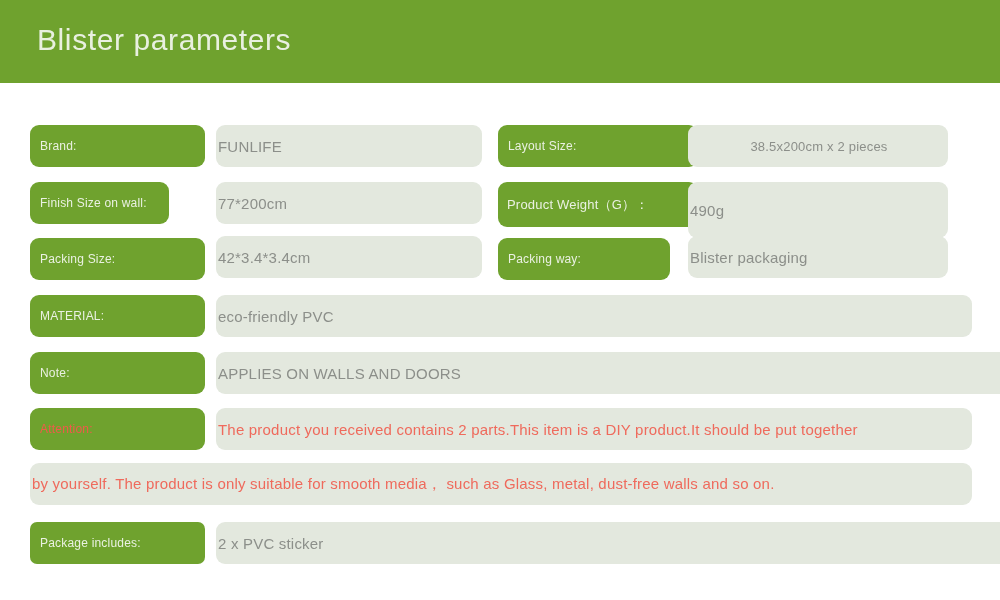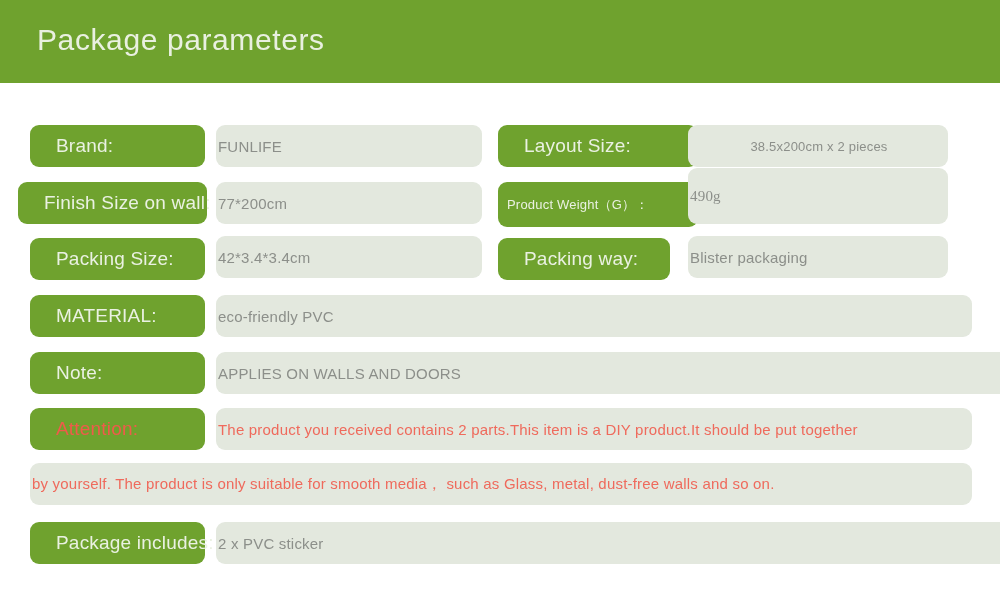--- a/index.html
+++ b/index.html
@@ -44,24 +44,24 @@
   .pill {
     position: absolute;
     background: #6fa22e;
     border-radius: 9px;
     box-sizing: border-box;
     display: flex;
     align-items: center;
   }
   .pill-label {
     color: #eaf1e2;
-    font-size: 19px;
+    font-size: 12px;
     font-weight: 300;
     letter-spacing: 0.2px;
-    padding-left: 26px;
+    padding-left: 10px;
     white-space: nowrap;
   }
   .pill-label.attention {
     color: #ef5b4a;
   }
   .pill-label.small {
     font-size: 13px;
     padding-left: 9px;
   }
 
@@ -87,46 +87,46 @@
   .value-text.warn {
     color: #ef6a5c;
   }
 </style>
 </head>
 <body>
 
 <div id="page">
 
   <div class="banner">
-    <div class="banner-title">Package parameters</div>
+    <div class="banner-title">Blister parameters</div>
   </div>
 
   <div class="pill" style="left:30px; top:125px; width:175px; height:42px;">
     <span class="pill-label">Brand:</span>
   </div>
   <div class="valuebox" style="left:216px; top:125px; width:266px; height:42px;">
     <span class="value-text">FUNLIFE</span>
   </div>
   <div class="pill" style="left:498px; top:125px; width:200px; height:42px;">
     <span class="pill-label">Layout Size:</span>
   </div>
   <div class="valuebox" style="left:688px; top:125px; width:260px; height:42px;justify-content:center;">
     <span class="value-text small">38.5x200cm x 2 pieces</span>
   </div>
 
-  <div class="pill" style="left:18px; top:182px; width:189px; height:42px;">
+  <div class="pill" style="left:30px; top:182px; width:139px; height:42px;">
     <span class="pill-label">Finish Size on wall:</span>
   </div>
   <div class="valuebox" style="left:216px; top:182px; width:266px; height:42px;">
     <span class="value-text">77*200cm</span>
   </div>
   <div class="pill" style="left:498px; top:182px; width:200px; height:45px;">
     <span class="pill-label small">Product Weight（G）：</span>
   </div>
-  <div class="valuebox" style="left:688px; top:168px; width:260px; height:56px;font-family:Liberation Serif, serif;">
+  <div class="valuebox" style="left:688px; top:182px; width:260px; height:56px;">
     <span class="value-text">490g</span>
   </div>
 
   <div class="pill" style="left:30px; top:238px; width:175px; height:42px;">
     <span class="pill-label">Packing Size:</span>
   </div>
   <div class="valuebox" style="left:216px; top:236px; width:266px; height:42px;">
     <span class="value-text">42*3.4*3.4cm</span>
   </div>
   <div class="pill" style="left:498px; top:238px; width:172px; height:42px;">
@@ -153,20 +153,20 @@
   <div class="pill" style="left:30px; top:408px; width:175px; height:42px;">
     <span class="pill-label attention">Attention:</span>
   </div>
   <div class="valuebox" style="left:216px; top:408px; width:756px; height:42px;">
     <span class="value-text warn">The product you received contains 2 parts.This item is a DIY product.It should be put together</span>
   </div>
   <div class="valuebox" style="left:30px; top:463px; width:942px; height:42px;">
     <span class="value-text warn">by yourself. The product is only suitable for smooth media，  such as Glass, metal, dust-free walls and so on.</span>
   </div>
 
-  <div class="pill" style="left:30px; top:522px; width:175px; height:42px;">
+  <div class="pill" style="left:30px; top:522px; width:175px; height:42px;border-radius:7px;">
     <span class="pill-label">Package includes:</span>
   </div>
   <div class="valuebox" style="left:216px; top:522px; width:812px; height:42px;">
     <span class="value-text">2 x PVC sticker</span>
   </div>
 
 </div>
 
 </body></html>

